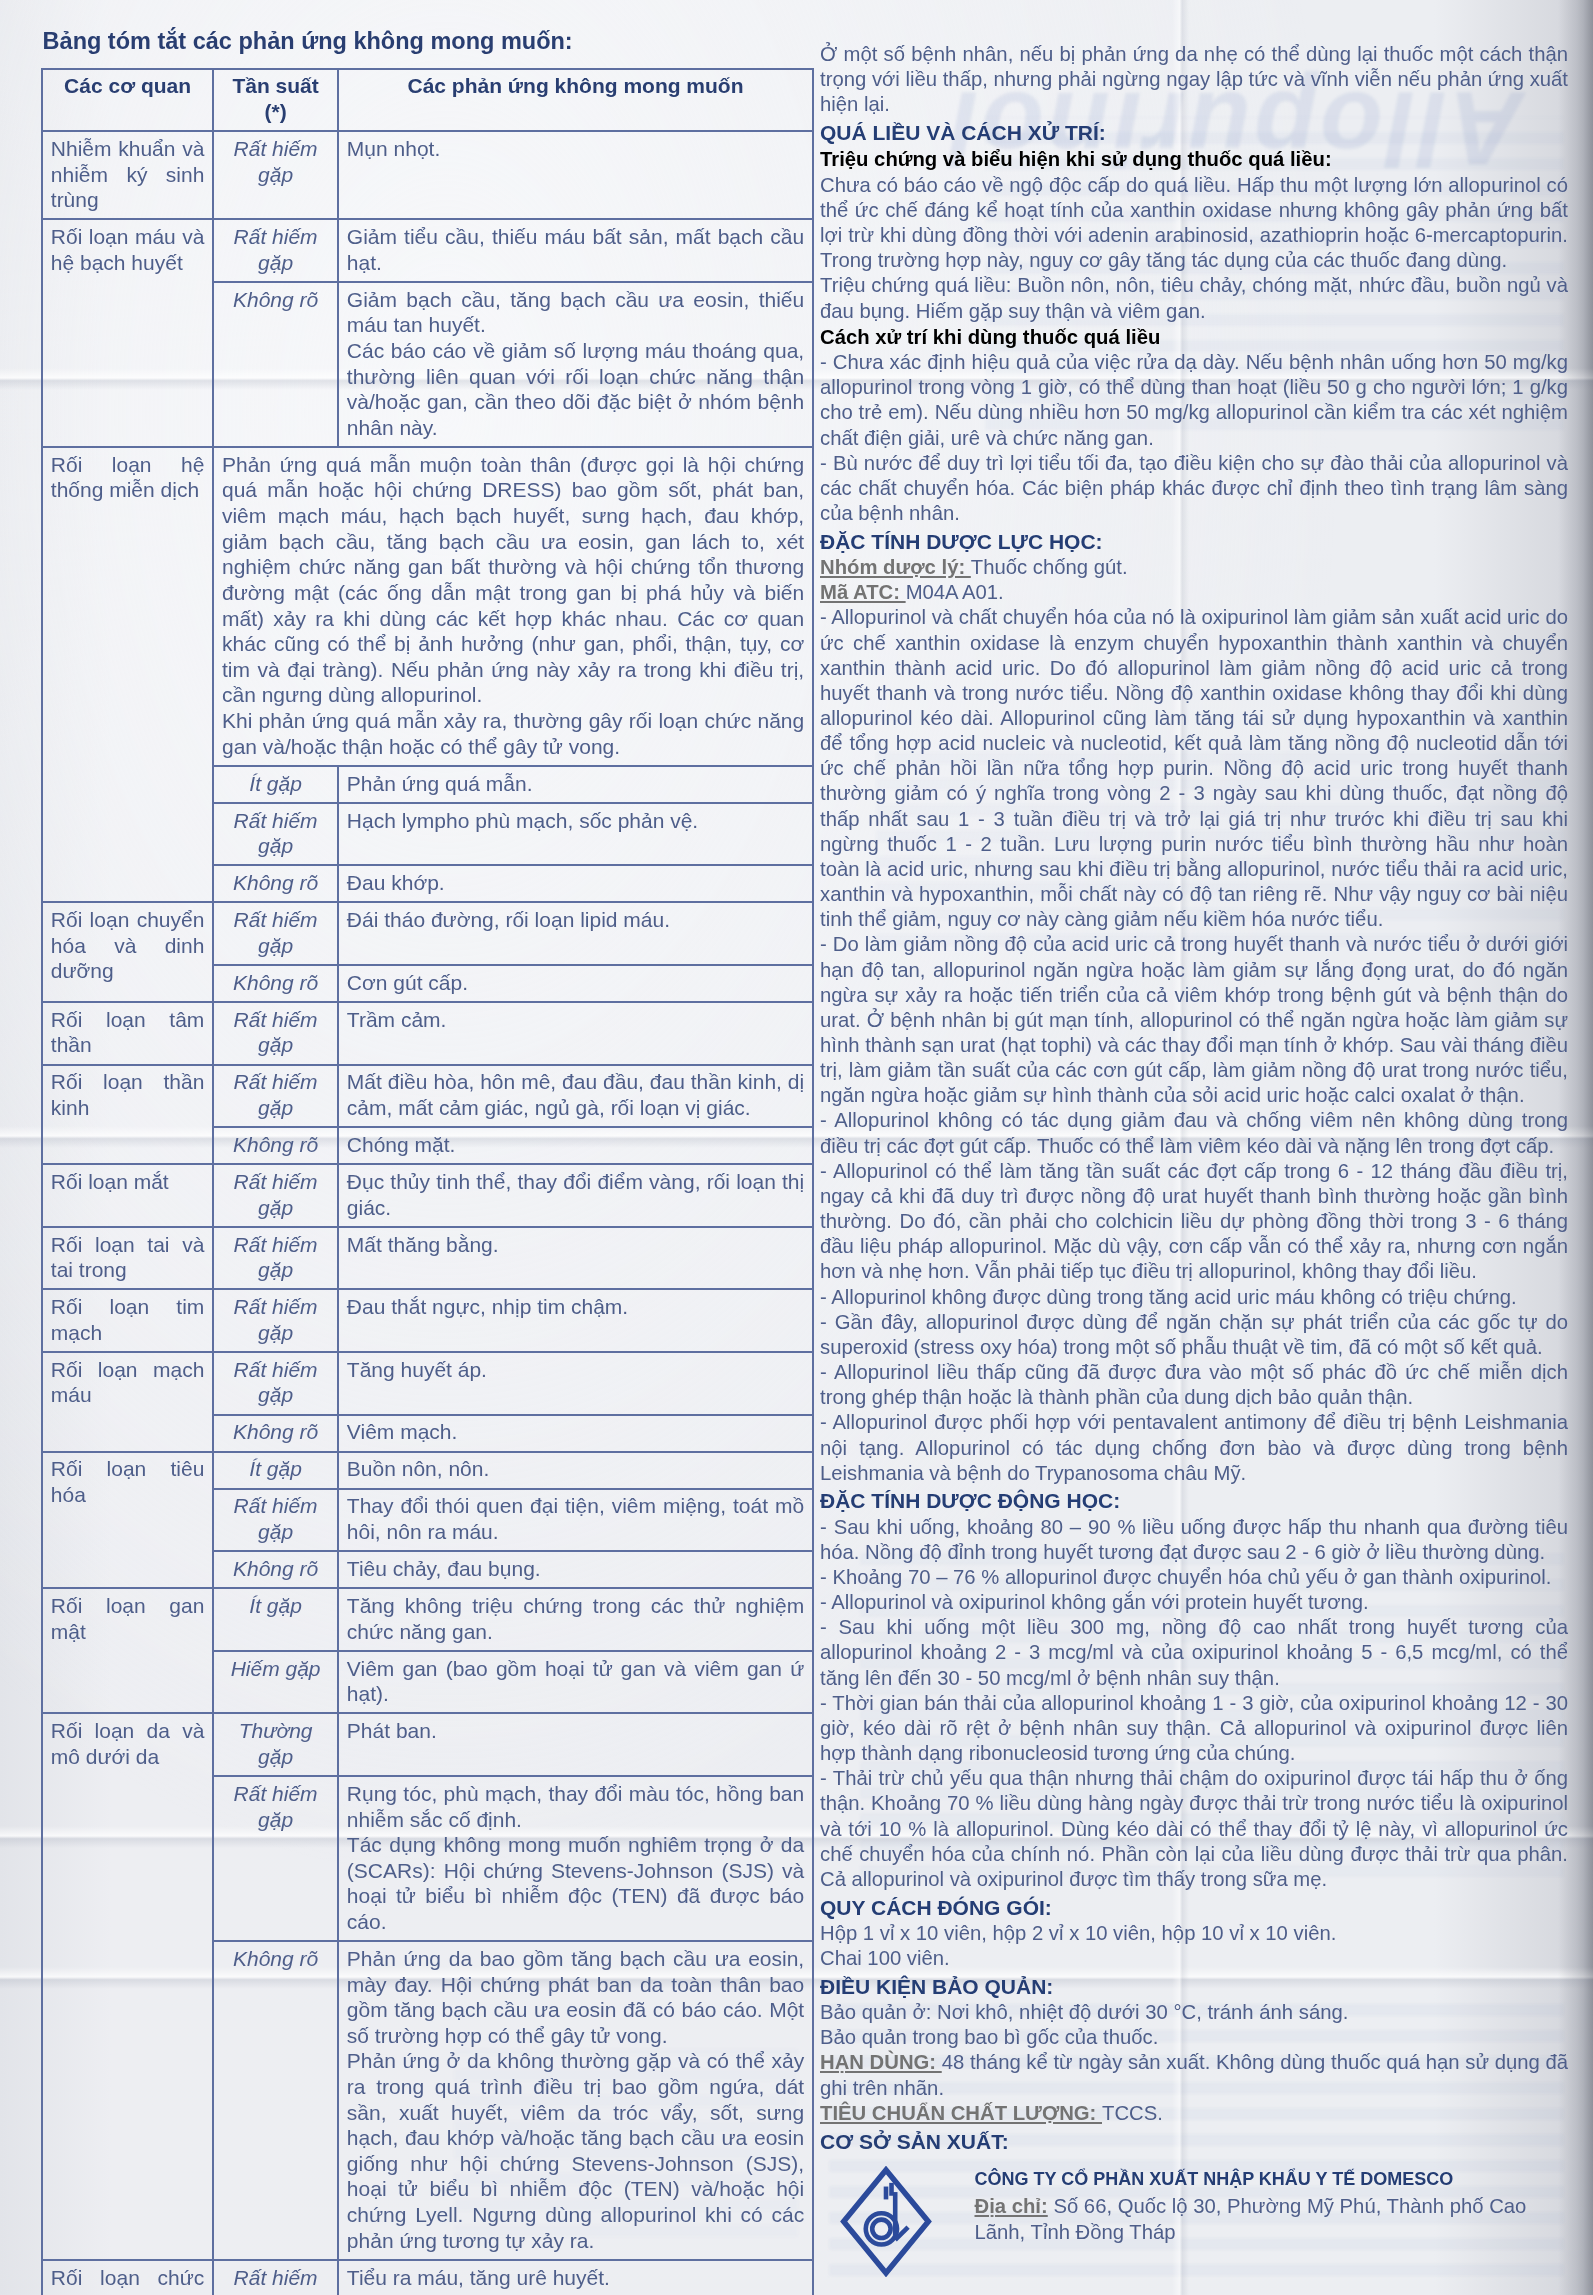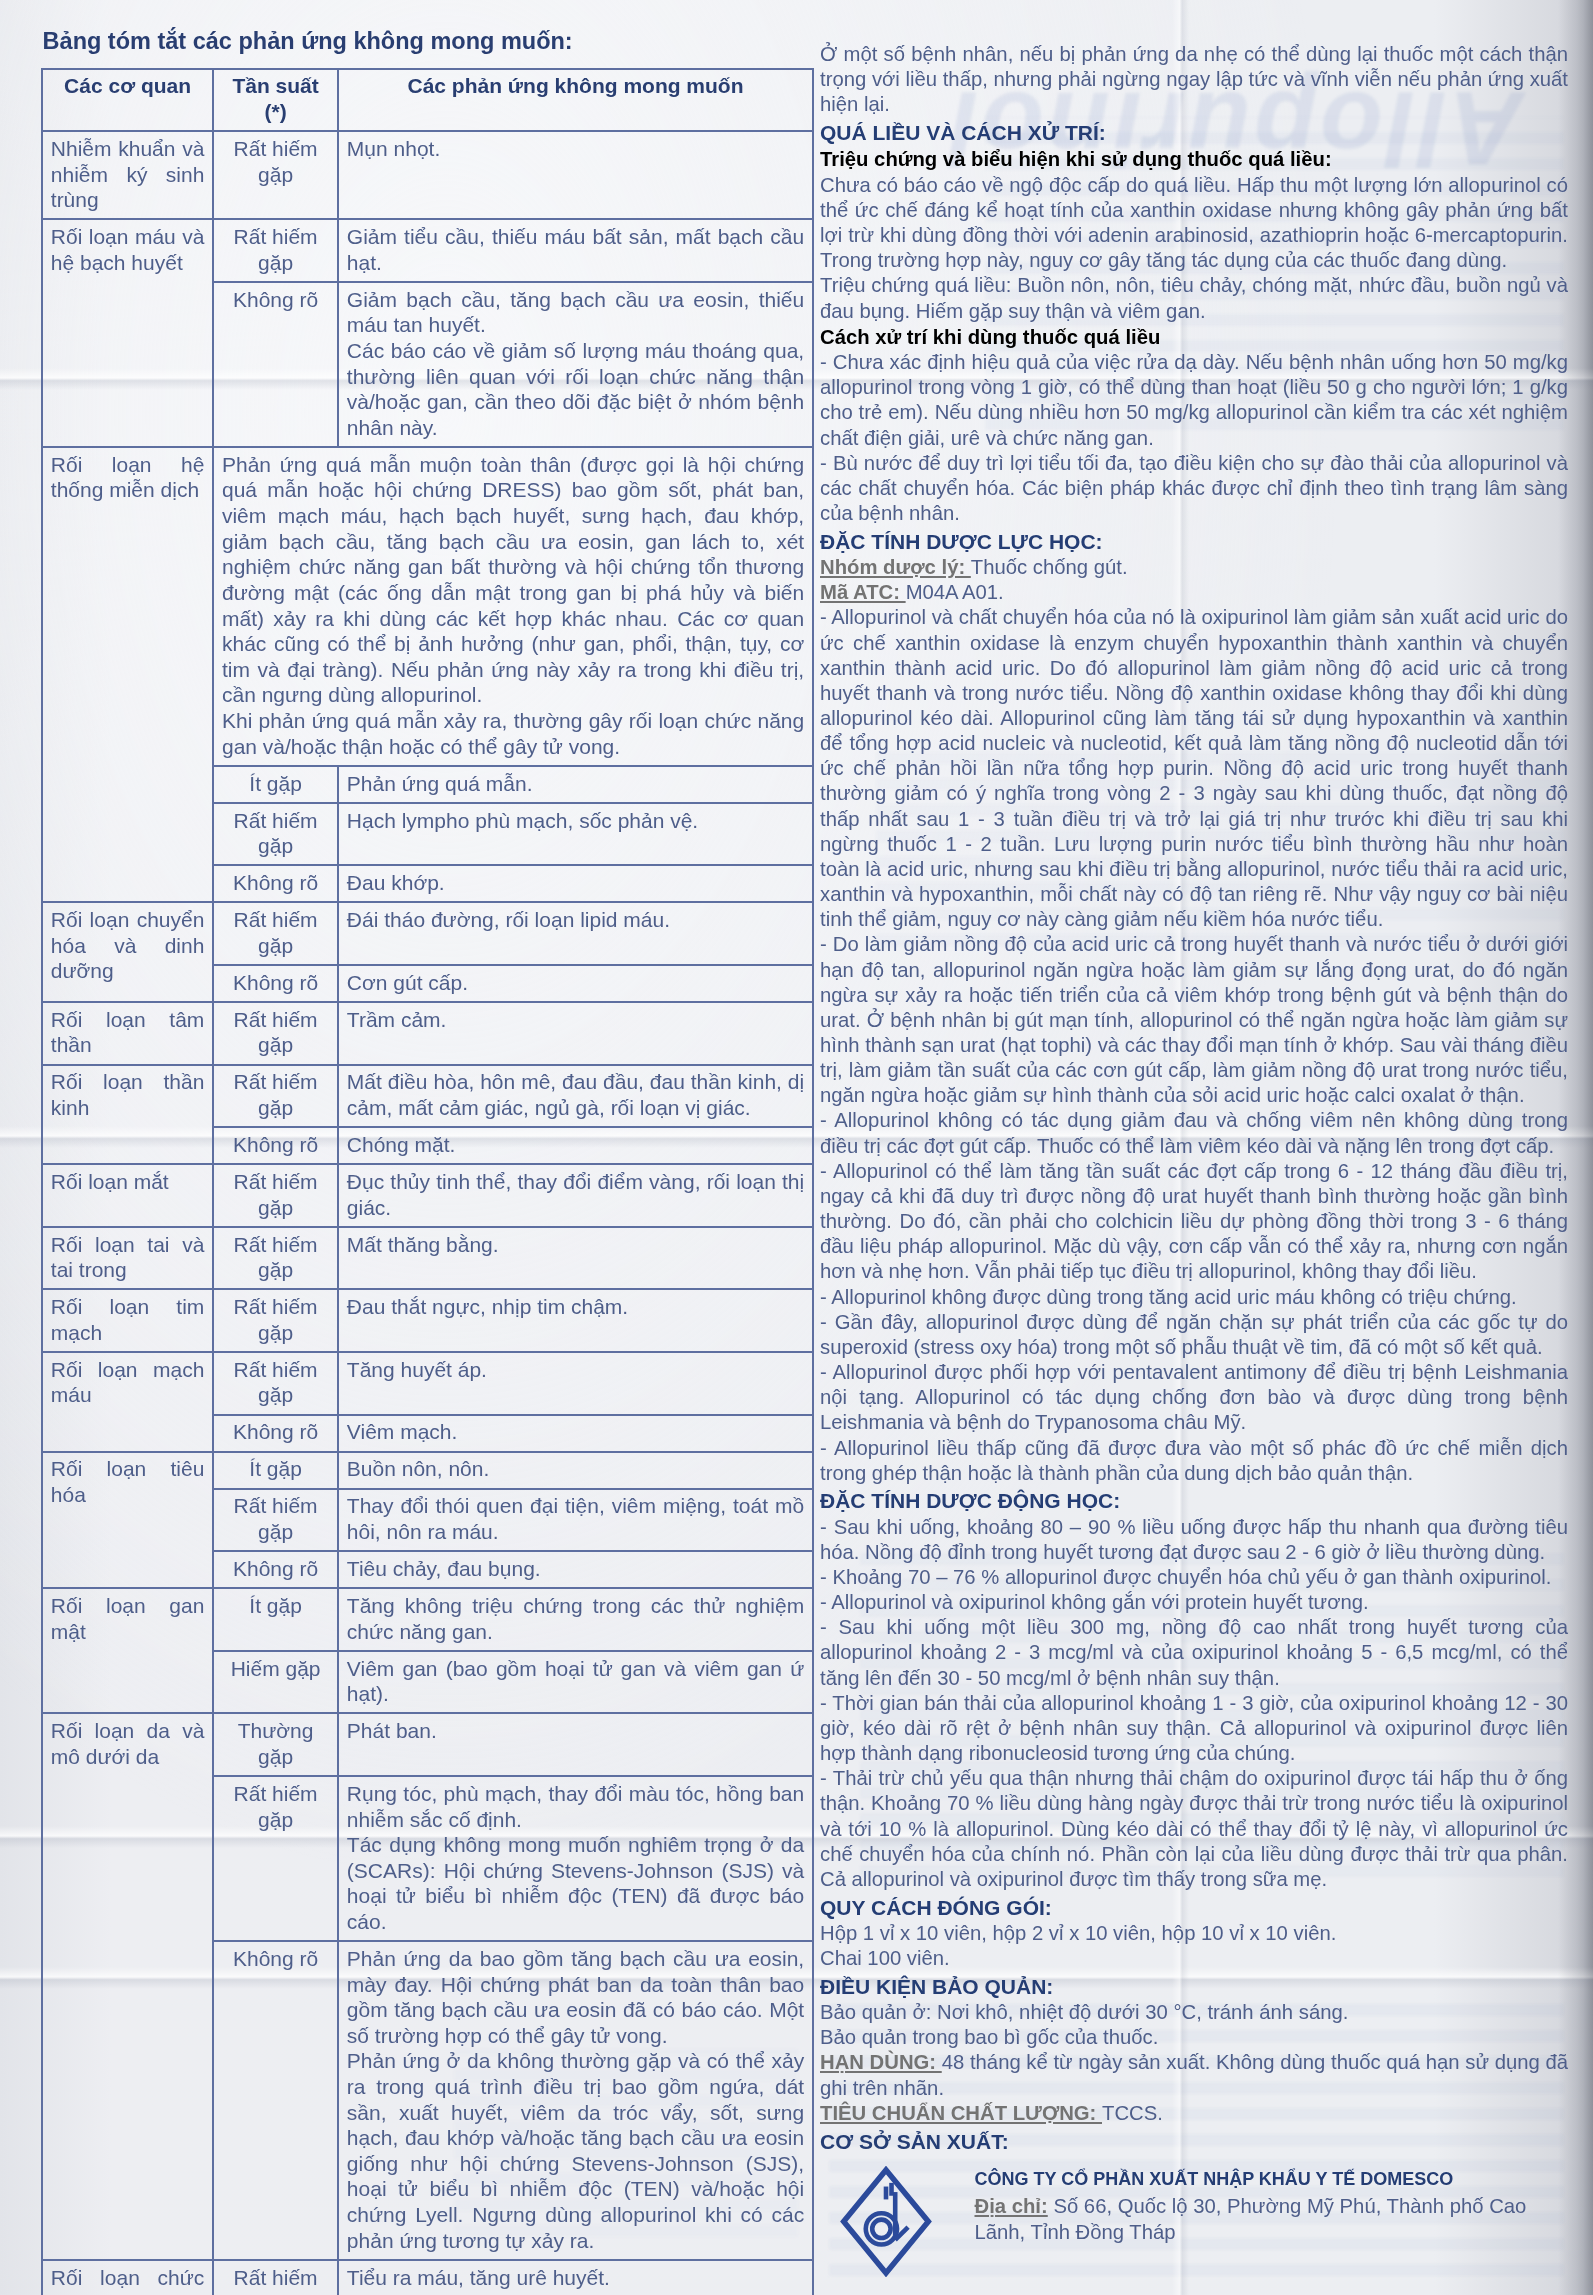--- a/index.html
+++ b/index.html
@@ -33,21 +33,21 @@
   .page-title { font-size:23.5px; font-weight:bold; color:#293e71; margin:0 0 12.5px 1.6px; }
 
   
   table.adr { border-collapse:collapse; width:100%; table-layout:fixed; }
   table.adr td {
     border:2.3px solid #5e6fa0; padding:3.9px 7.8px 5.5px 7.8px;
     font-size:21px; line-height:1.22; vertical-align:top;
   }
   td.th { font-weight:bold; color:#293e71; text-align:center; font-size:22px; padding:7px 4.7px; vertical-align:middle; }
   td.organ { text-align:justify;margin-top:20px; }
-  td.freq  { text-align:center;margin-top:16px; }
+  td.freq  { font-style:italic; text-align:center;margin-top:16px; }
   td.desc  { text-align:justify; white-space:pre-line; }
 
   
   .rc-p  { font-size:20.3px; line-height:1.24; text-align:justify; margin:0; }
   .rc-h  { font-size:21px; line-height:1.3; font-weight:bold; color:#243d74; margin:1.6px 0 0; }
   .rc-hs { font-size:20.3px; line-height:1.3; font-weight:bold; color:#000000; margin:0; }
   .lp-label { font-weight:bold; color:#737373;text-decoration:underline; }
 
   
   .mfr { display:flex; gap:23.5px; margin-top:11px; align-items:flex-start; }
@@ -225,22 +225,22 @@
       <div class="rc-p">- Bù nước để duy trì lợi tiểu tối đa, tạo điều kiện cho sự đào thải của allopurinol và các chất chuyển hóa. Các biện pháp khác được chỉ định theo tình trạng lâm sàng của bệnh nhân.</div>
       <div class="rc-h">ĐẶC TÍNH DƯỢC LỰC HỌC:</div>
       <div class="rc-p"><span class="lp-label">Nhóm dược lý: </span> <span>Thuốc chống gút.</span></div>
       <div class="rc-p"><span class="lp-label">Mã ATC: </span> <span>M04A A01.</span></div>
       <div class="rc-p">- Allopurinol và chất chuyển hóa của nó là oxipurinol làm giảm sản xuất acid uric do ức chế xanthin oxidase là enzym chuyển hypoxanthin thành xanthin và chuyển xanthin thành acid uric. Do đó allopurinol làm giảm nồng độ acid uric cả trong huyết thanh và trong nước tiểu. Nồng độ xanthin oxidase không thay đổi khi dùng allopurinol kéo dài. Allopurinol cũng làm tăng tái sử dụng hypoxanthin và xanthin để tổng hợp acid nucleic và nucleotid, kết quả làm tăng nồng độ nucleotid dẫn tới ức chế phản hồi lần nữa tổng hợp purin. Nồng độ acid uric trong huyết thanh thường giảm có ý nghĩa trong vòng 2 - 3 ngày sau khi dùng thuốc, đạt nồng độ thấp nhất sau 1 - 3 tuần điều trị và trở lại giá trị như trước khi điều trị sau khi ngừng thuốc 1 - 2 tuần. Lưu lượng purin nước tiểu bình thường hầu như hoàn toàn là acid uric, nhưng sau khi điều trị bằng allopurinol, nước tiểu thải ra acid uric, xanthin và hypoxanthin, mỗi chất này có độ tan riêng rẽ. Như vậy nguy cơ bài niệu tinh thể giảm, nguy cơ này càng giảm nếu kiềm hóa nước tiểu.</div>
       <div class="rc-p">- Do làm giảm nồng độ của acid uric cả trong huyết thanh và nước tiểu ở dưới giới hạn độ tan, allopurinol ngăn ngừa hoặc làm giảm sự lắng đọng urat, do đó ngăn ngừa sự xảy ra hoặc tiến triển của cả viêm khớp trong bệnh gút và bệnh thận do urat. Ở bệnh nhân bị gút mạn tính, allopurinol có thể ngăn ngừa hoặc làm giảm sự hình thành sạn urat (hạt tophi) và các thay đổi mạn tính ở khớp. Sau vài tháng điều trị, làm giảm tần suất của các cơn gút cấp, làm giảm nồng độ urat trong nước tiểu, ngăn ngừa hoặc giảm sự hình thành của sỏi acid uric hoặc calci oxalat ở thận.</div>
       <div class="rc-p">- Allopurinol không có tác dụng giảm đau và chống viêm nên không dùng trong điều trị các đợt gút cấp. Thuốc có thể làm viêm kéo dài và nặng lên trong đợt cấp.</div>
       <div class="rc-p">- Allopurinol có thể làm tăng tần suất các đợt cấp trong 6 - 12 tháng đầu điều trị, ngay cả khi đã duy trì được nồng độ urat huyết thanh bình thường hoặc gần bình thường. Do đó, cần phải cho colchicin liều dự phòng đồng thời trong 3 - 6 tháng đầu liệu pháp allopurinol. Mặc dù vậy, cơn cấp vẫn có thể xảy ra, nhưng cơn ngắn hơn và nhẹ hơn. Vẫn phải tiếp tục điều trị allopurinol, không thay đổi liều.</div>
       <div class="rc-p">- Allopurinol không được dùng trong tăng acid uric máu không có triệu chứng.</div>
       <div class="rc-p">- Gần đây, allopurinol được dùng để ngăn chặn sự phát triển của các gốc tự do superoxid (stress oxy hóa) trong một số phẫu thuật về tim, đã có một số kết quả.</div>
+      <div class="rc-p">- Allopurinol liều thấp cũng đã được đưa vào một số phác đồ ức chế miễn dịch trong ghép thận hoặc là thành phần của dung dịch bảo quản thận.</div>
       <div class="rc-p">- Allopurinol được phối hợp với pentavalent antimony để điều trị bệnh Leishmania nội tạng. Allopurinol có tác dụng chống đơn bào và được dùng trong bệnh Leishmania và bệnh do Trypanosoma châu Mỹ.</div>
-      <div class="rc-p">- Allopurinol liều thấp cũng đã được đưa vào một số phác đồ ức chế miễn dịch trong ghép thận hoặc là thành phần của dung dịch bảo quản thận.</div>
       <div class="rc-h">ĐẶC TÍNH DƯỢC ĐỘNG HỌC:</div>
       <div class="rc-p">- Sau khi uống, khoảng 80 – 90 % liều uống được hấp thu nhanh qua đường tiêu hóa. Nồng độ đỉnh trong huyết tương đạt được sau 2 - 6 giờ ở liều thường dùng.</div>
       <div class="rc-p">- Khoảng 70 – 76 % allopurinol được chuyển hóa chủ yếu ở gan thành oxipurinol.</div>
       <div class="rc-p">- Allopurinol và oxipurinol không gắn với protein huyết tương.</div>
       <div class="rc-p">- Sau khi uống một liều 300 mg, nồng độ cao nhất trong huyết tương của allopurinol khoảng 2 - 3 mcg/ml và của oxipurinol khoảng 5 - 6,5 mcg/ml, có thể tăng lên đến 30 - 50 mcg/ml ở bệnh nhân suy thận.</div>
       <div class="rc-p">- Thời gian bán thải của allopurinol khoảng 1 - 3 giờ, của oxipurinol khoảng 12 - 30 giờ, kéo dài rõ rệt ở bệnh nhân suy thận. Cả allopurinol và oxipurinol được liên hợp thành dạng ribonucleosid tương ứng của chúng.</div>
       <div class="rc-p">- Thải trừ chủ yếu qua thận nhưng thải chậm do oxipurinol được tái hấp thu ở ống thận. Khoảng 70 % liều dùng hàng ngày được thải trừ trong nước tiểu là oxipurinol và tới 10 % là allopurinol. Dùng kéo dài có thể thay đổi tỷ lệ này, vì allopurinol ức chế chuyển hóa của chính nó. Phần còn lại của liều dùng được thải trừ qua phân. Cả allopurinol và oxipurinol được tìm thấy trong sữa mẹ.</div>
       <div class="rc-h">QUY CÁCH ĐÓNG GÓI:</div>
       <div class="rc-p">Hộp 1 vỉ x 10 viên, hộp 2 vỉ x 10 viên, hộp 10 vỉ x 10 viên.</div>
       <div class="rc-p">Chai 100 viên.</div>

